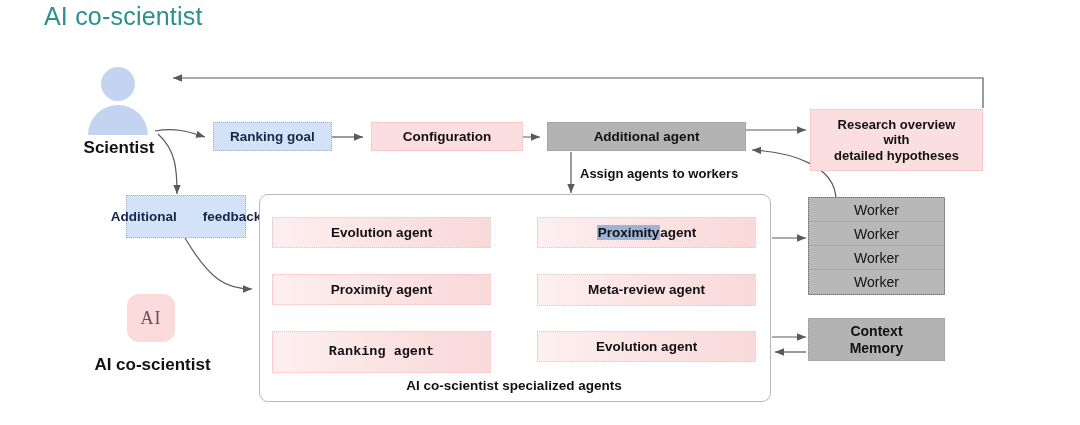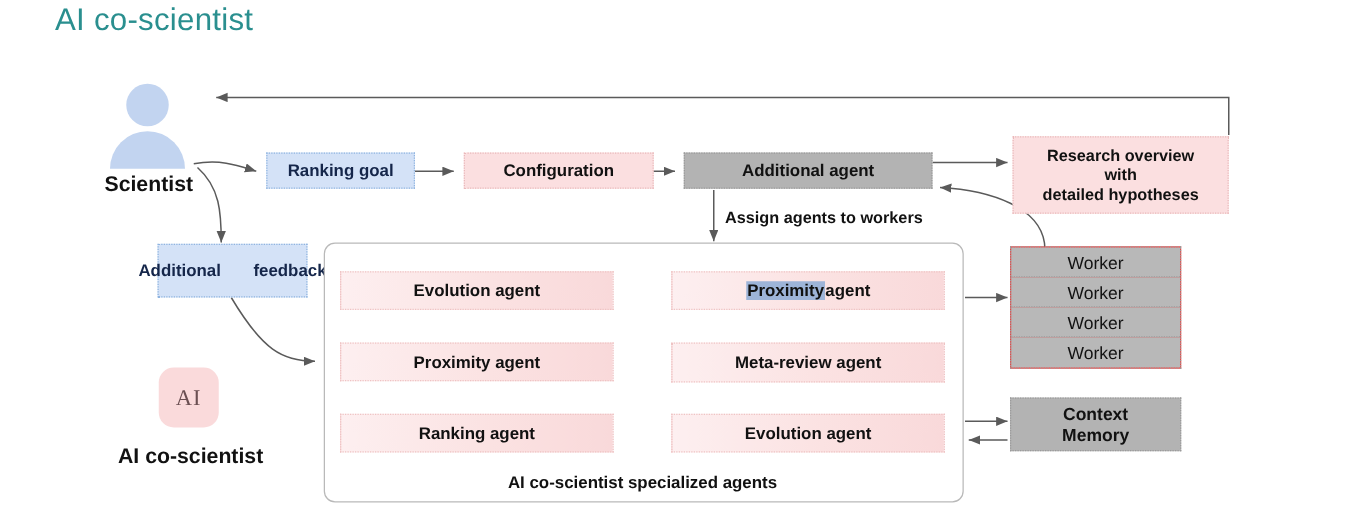--- a/index.html
+++ b/index.html
@@ -193,19 +193,19 @@
 
   <div class="node agentcell" style="left:537px;top:217px;width:219px;height:31px;font-size:13.5px;">
     <span class="sel">Proximity</span>
       <span> agent</span>
   </div>
 
   <div class="node agentcell" style="left:272px;top:274px;width:219px;height:31px;font-size:13.5px;">Proximity agent</div>
 
   <div class="node agentcell" style="left:537px;top:274px;width:219px;height:32px;font-size:13.5px;">Meta-review agent</div>
 
-  <div class="node agentcell" style="left:272px;top:331px;width:219px;height:31px;font-size:13.5px;">Ranking agent</div>
+  <div class="node agentcell" style="left:272px;top:331px;width:219px;height:42px;font-size:13.5px;font-family:Liberation Mono, monospace;">Ranking agent</div>
 
   <div class="node agentcell" style="left:537px;top:331px;width:219px;height:31px;font-size:13.5px;">Evolution agent</div>
 
   <div class="agents-caption">AI co-scientist specialized agents</div>
 
 </div>
 
 </body></html>

